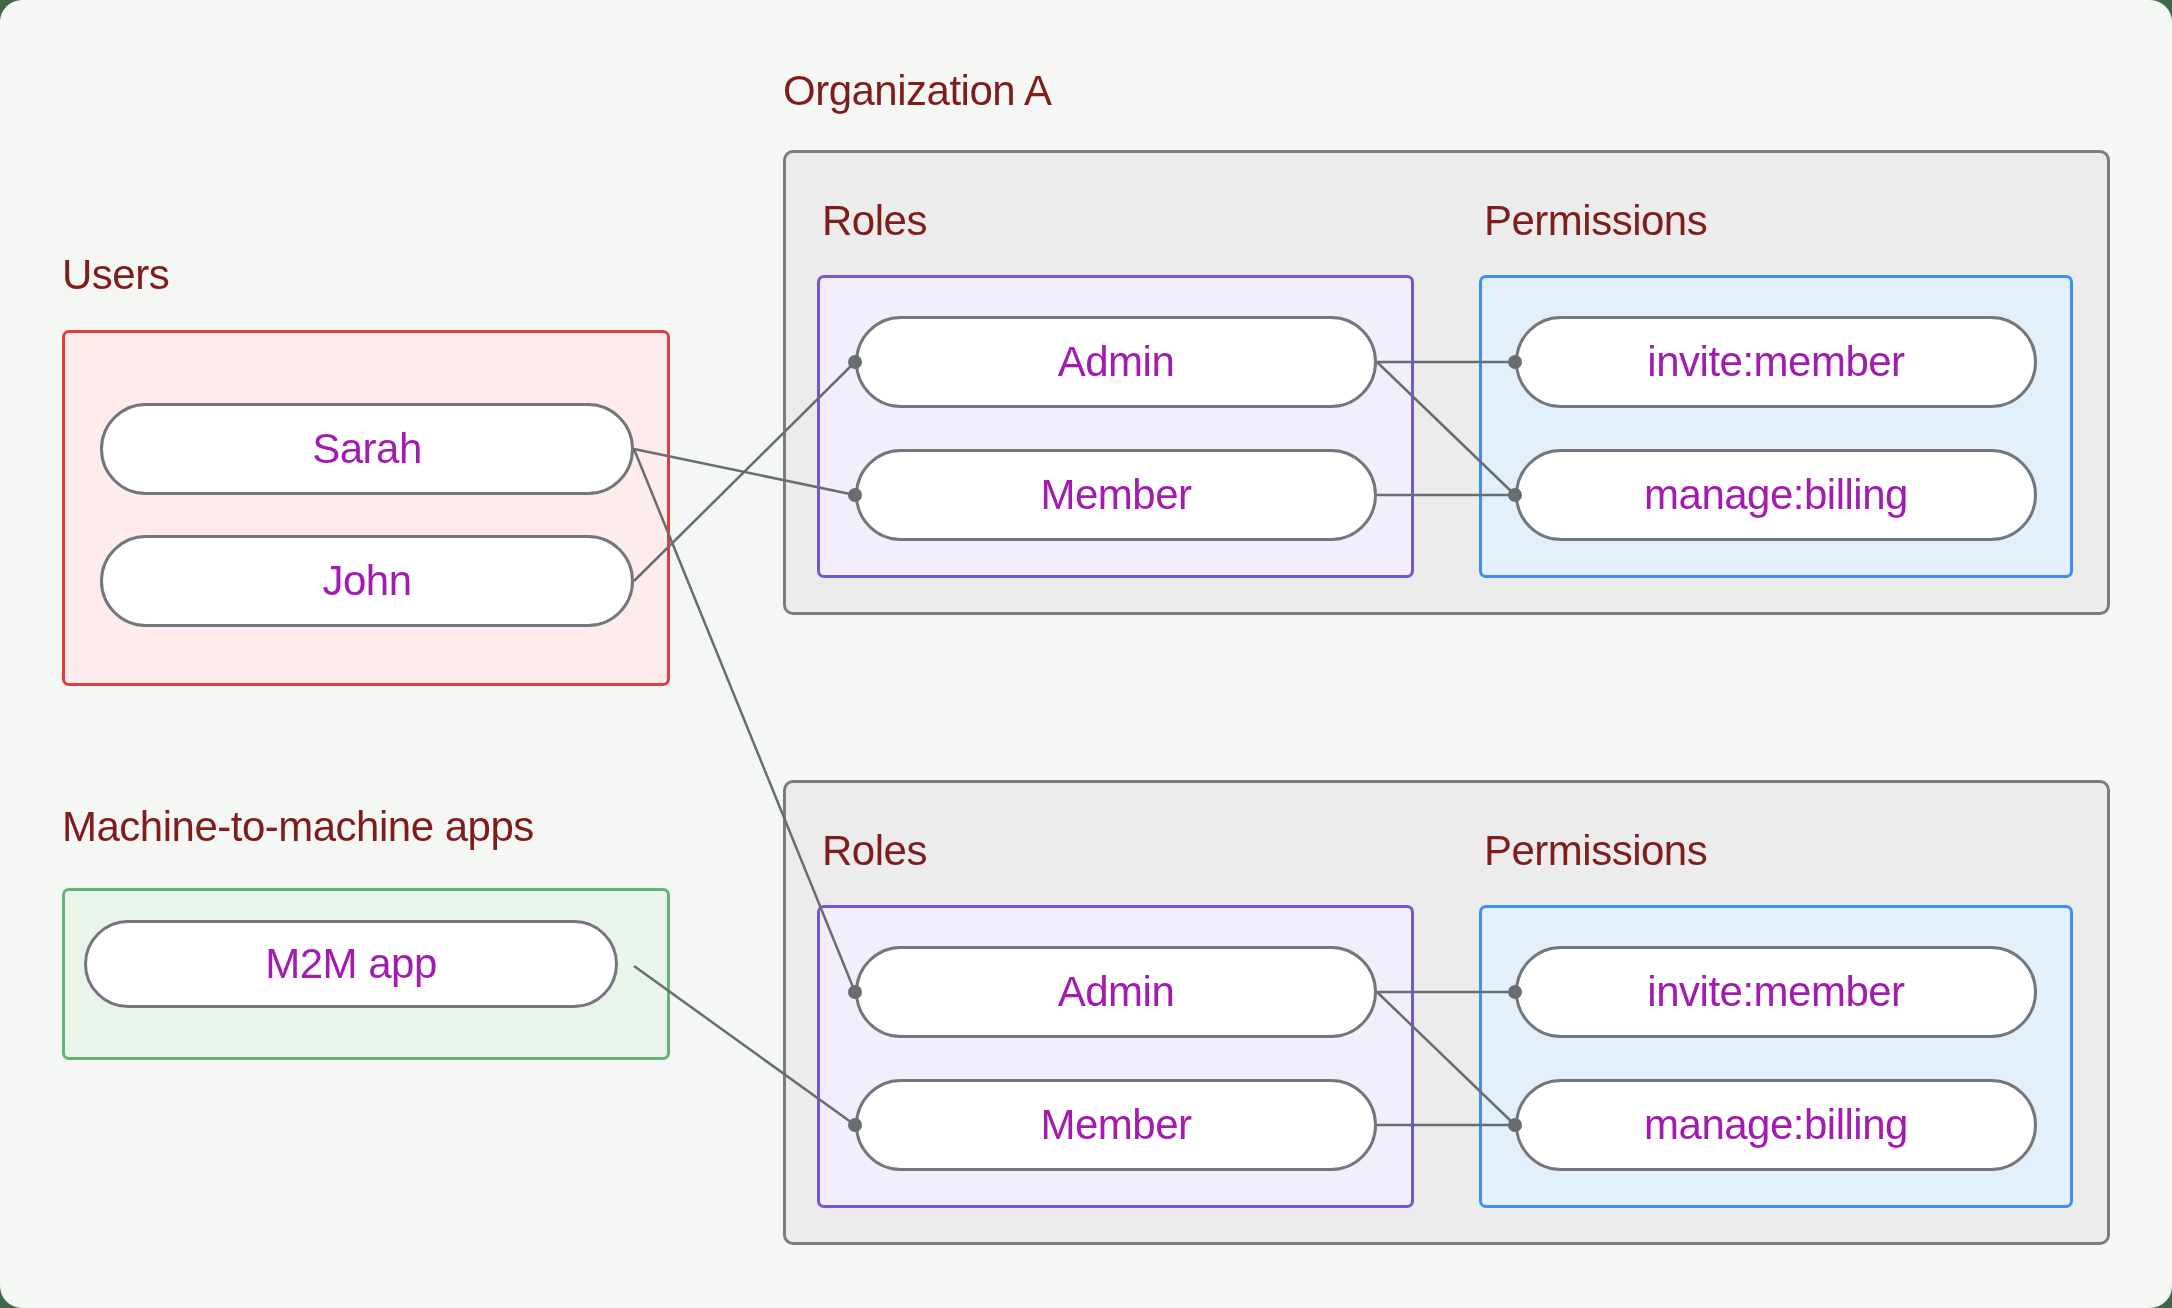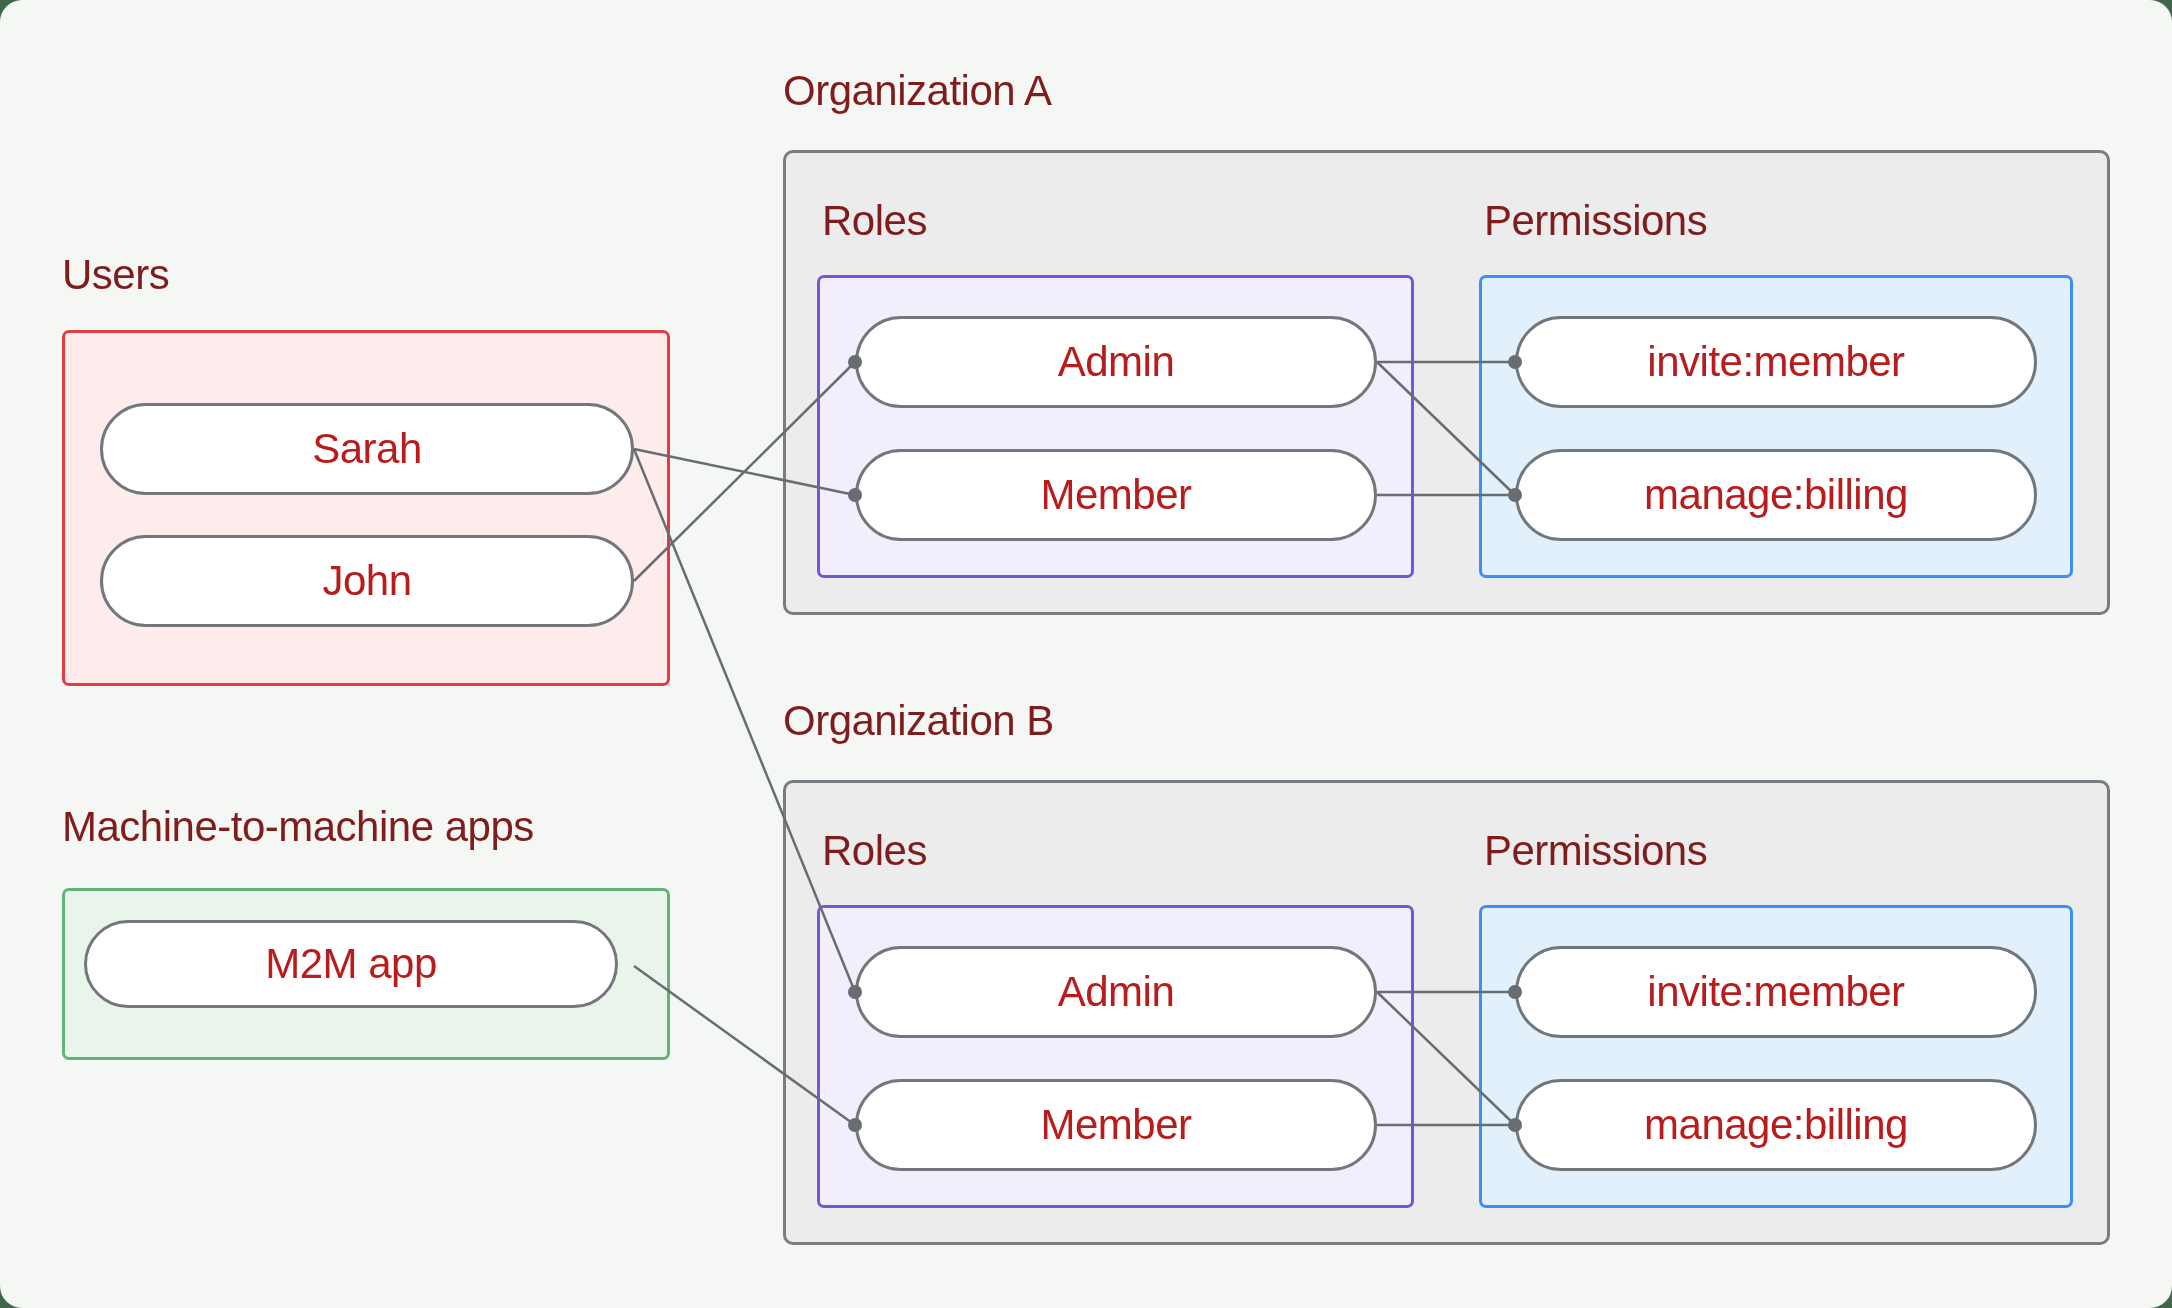--- a/index.html
+++ b/index.html
@@ -20,21 +20,21 @@
   .groupbox{position:absolute;border-radius:7px;box-sizing:border-box;}
   .users-box{background:#fdeceb;border:3px solid #e23c40;}
   .m2m-box{background:#e9f5eb;border:3px solid #62b476;}
   .org-box{background:#ececed;border:3px solid #797d82;border-radius:10px;}
   .roles-box{background:#f3eefc;border:3px solid #7656d8;}
   .perms-box{background:#e2f0fc;border:3px solid #3e8ef7;}
   .pill{
     position:absolute;box-sizing:border-box;background:#ffffff;
     border:3px solid #73777c;border-radius:46px;
     display:flex;align-items:center;justify-content:center;
-    color:#b91c1c;font-size:42px;letter-spacing:-0.5px;white-space:nowrap;
+    color:#a21caf;font-size:42px;letter-spacing:-0.5px;white-space:nowrap;
   }
   svg.wires{position:absolute;left:0;top:0;pointer-events:none;}
   svg .wire{stroke:#686d72;stroke-width:2.5;fill:none;}
   svg .dot{fill:#686d72;stroke:none;}
 </style>
 </head>
 <body>
 
 <div class="page">
 
@@ -59,21 +59,20 @@
   <div class="label" style="left:1484px;top:196px;">Permissions</div>
 
   <div class="groupbox roles-box" style="left:817px;top:275px;width:597px;height:303px;"></div>
   <div class="pill" style="left:855px;top:316px;width:522px;height:92px;">Admin</div>
   <div class="pill" style="left:855px;top:449px;width:522px;height:92px;">Member</div>
 
   <div class="groupbox perms-box" style="left:1479px;top:275px;width:594px;height:303px;"></div>
   <div class="pill" style="left:1515px;top:316px;width:522px;height:92px;">invite:member</div>
   <div class="pill" style="left:1515px;top:449px;width:522px;height:92px;">manage:billing</div>
 
-  <div class="label" style="left:783px;top:696px;">Organization B</div>
 
   <div class="groupbox org-box" style="left:783px;top:780px;width:1327px;height:465px;"></div>
 
   <div class="label" style="left:822px;top:826px;">Roles</div>
   <div class="label" style="left:1484px;top:826px;">Permissions</div>
 
   <div class="groupbox roles-box" style="left:817px;top:905px;width:597px;height:303px;"></div>
   <div class="pill" style="left:855px;top:946px;width:522px;height:92px;">Admin</div>
   <div class="pill" style="left:855px;top:1079px;width:522px;height:92px;">Member</div>
 

